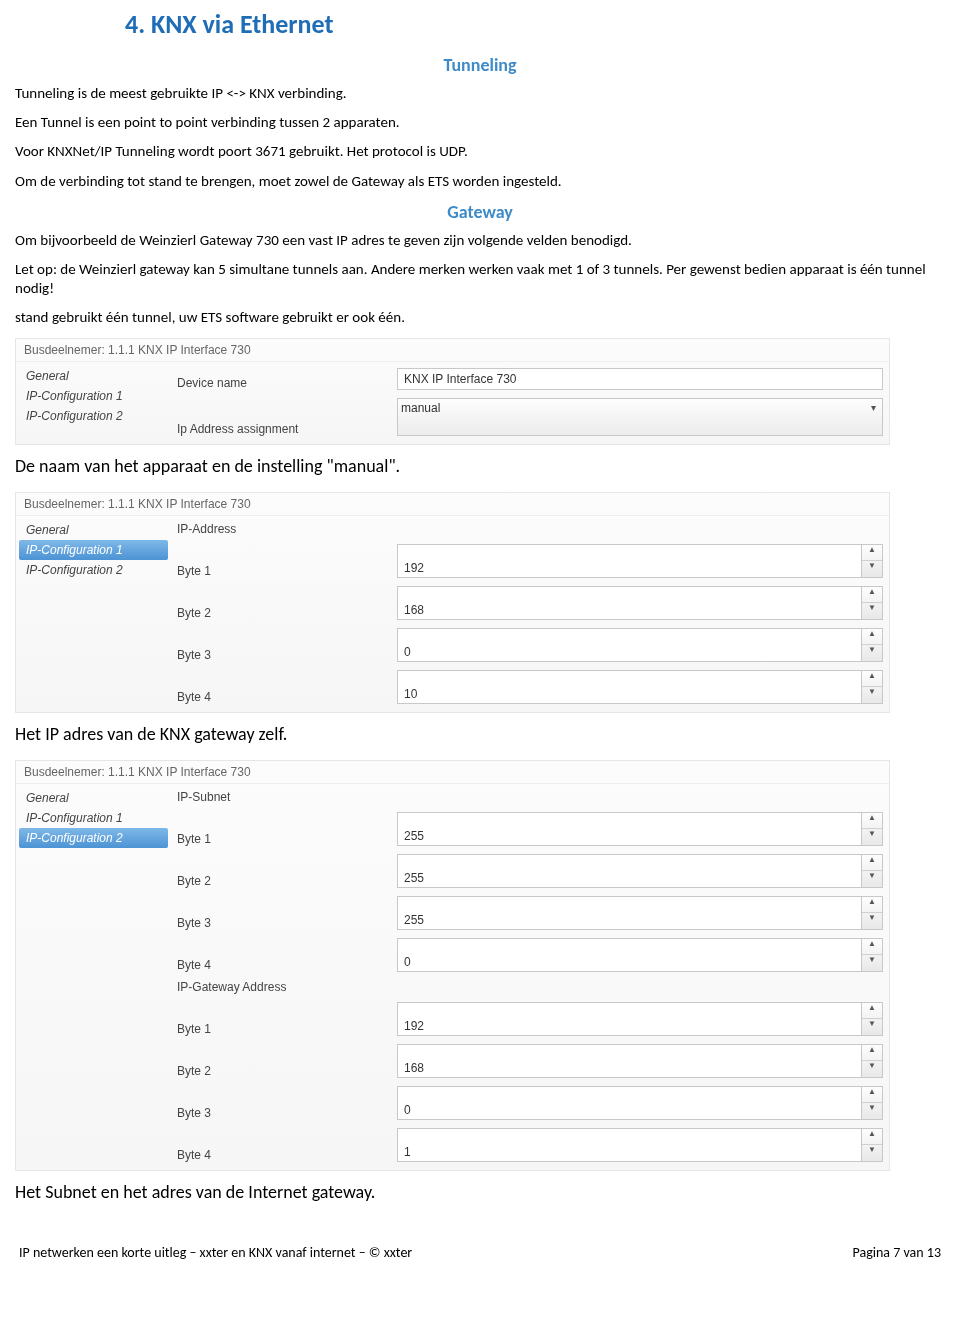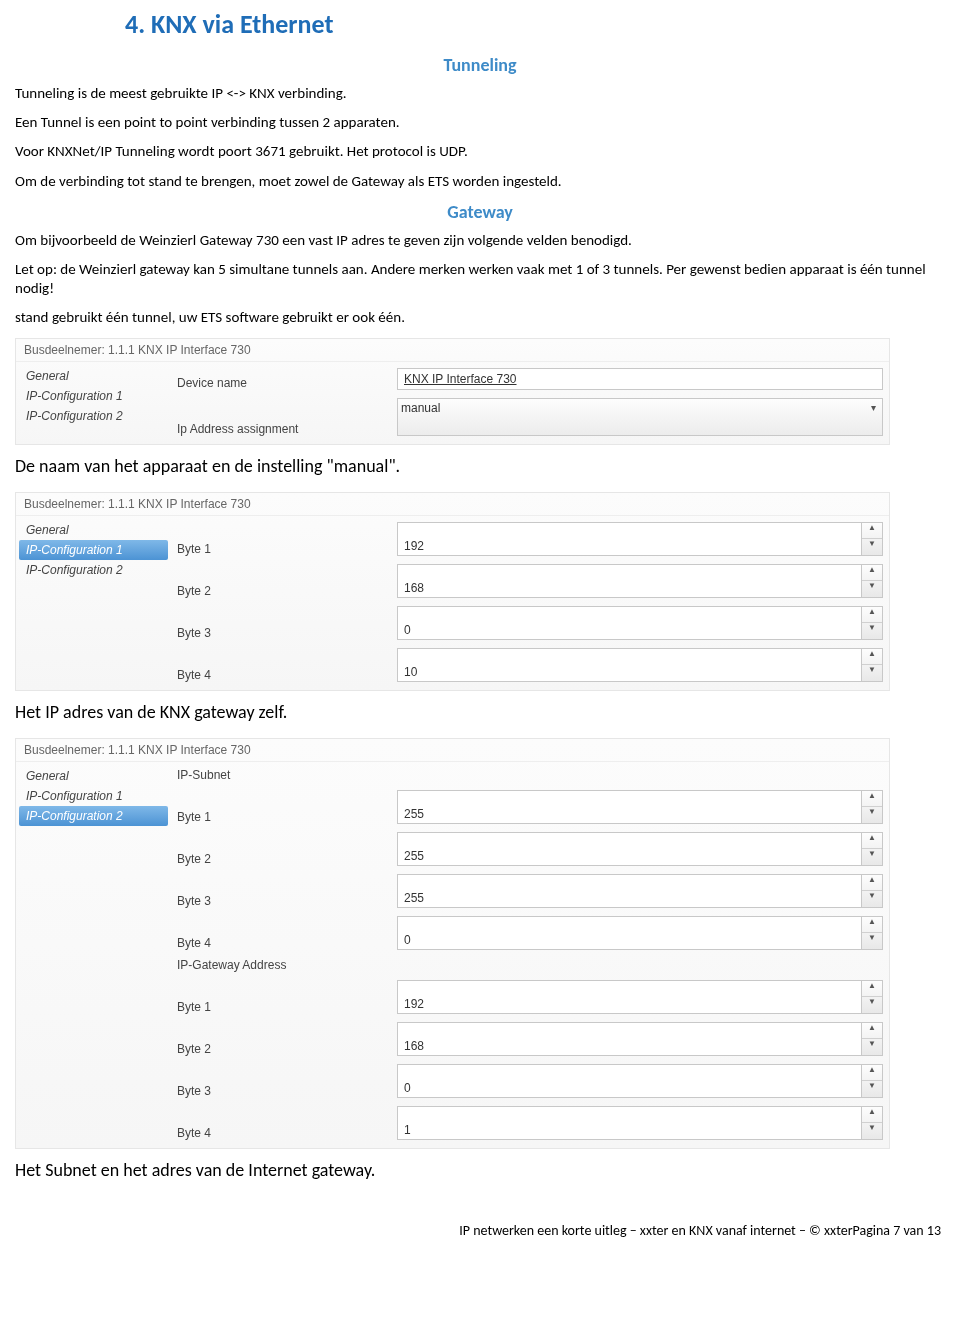--- a/index.html
+++ b/index.html
@@ -75,21 +75,20 @@
     flex: 1;
   }
   .textbox {
     width: 100%;
     height: 22px;
     border: 1px solid #c8c8c8;
     background: #fff;
     padding: 2px 6px;
     font-size: 12px;
     color: #333;
-    text-decoration: underline;
   }
   .dropdown {
     position: relative;
     width: 100%;
     height: 38px;
     border: 1px solid #c8c8c8;
     background: linear-gradient(#fdfdfd,#ececec);
     padding: 2px 3px;
     font-size: 12px;
     color: #333;
@@ -131,21 +130,21 @@
     color:#555;
     border-bottom:1px solid #d0d0d0;
   }
   .spinner .btns span:last-child{border-bottom:none;}
   .caption {
     font-size: 18px;
     margin: 4px 0 14px 0;
   }
   .footer {
     display: flex;
-    justify-content: flex-end;
+    justify-content: space-between;
     font-size: 14px;
     margin-top: 40px;
     padding: 0 4px;
   }
 </style>
 </head>
 <body>
 
 <div class="h1">4. KNX via Ethernet</div>
 
@@ -188,20 +187,23 @@
 <div class="panel">
   <div class="panel-title">Busdeelnemer: 1.1.1  KNX IP Interface 730</div>
   <div class="panel-body">
     <div class="sidebar">
       <div class="sidebar-item">General</div>
       <div class="sidebar-item selected">IP-Configuration 1</div>
       <div class="sidebar-item">IP-Configuration 2</div>
     </div>
     <div class="fields">
       <div class="field-row">
+          <div class="field-label section">IP-Address</div>
+        </div>
+      <div class="field-row">
         <div class="field-label">Byte 1</div>
         <div class="field-input">
             <div class="spinner">
               <div class="val">192</div>
               <div class="btns">
                 <span>▲</span>
                 <span>▼</span>
               </div>
             </div>
           </div>

